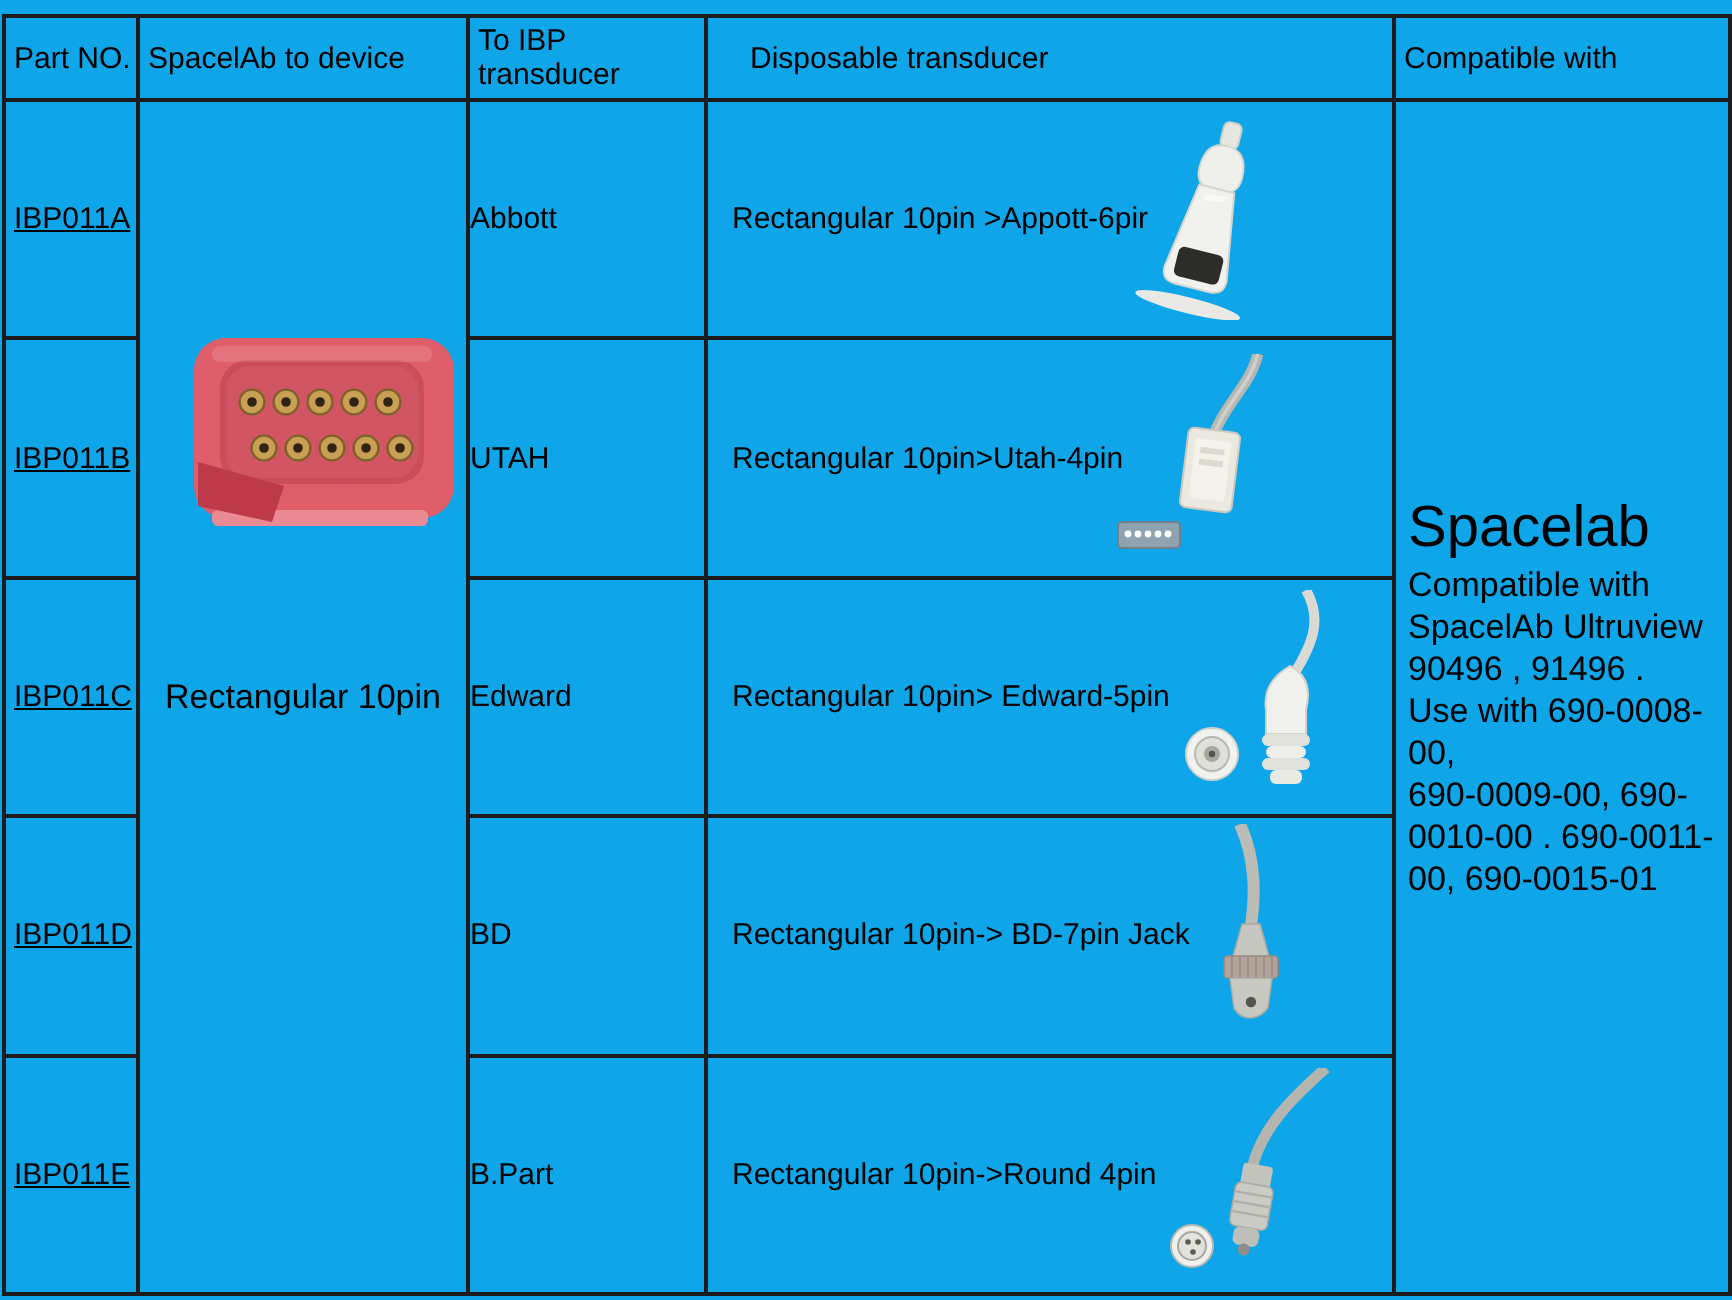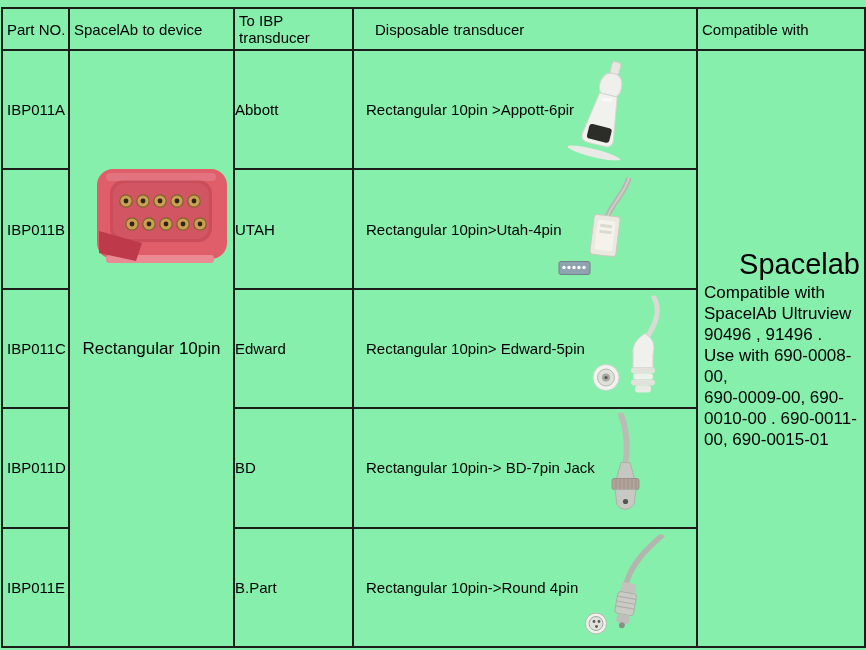--- a/index.html
+++ b/index.html
@@ -1,38 +1,38 @@
 <!DOCTYPE html>
 <html><head>
 <meta charset="utf-8">
 <style>
   html,body{margin:0;padding:0;background:#ffffff;}
-  .page{position:relative;width:866px;height:650px;background:#86efac;overflow:hidden;
+  .page{position:relative;width:866px;height:650px;background:#0ea5e9;overflow:hidden;
         font-family:"Liberation Sans",sans-serif;color:#000;}
   table.spec{position:absolute;top:7px;left:1px;width:863px;height:641px;
              border-collapse:collapse;table-layout:fixed;}
   .spec th,.spec td{border:2px solid #1c1c1c;vertical-align:middle;
              font-size:15px;font-weight:400;color:#000;overflow:hidden;}
   .spec thead tr{height:42px;}
   .spec th{text-align:left;padding:0 2px 0 4px;}
-  td.c-part{padding-left:4px;}
+  td.c-part{padding-left:4px;text-decoration:underline;}
   td.c-trans{padding-left:0;}
   td.c-disp{padding-left:12px;position:relative;}
   td.c-conn{position:relative;padding:0;}
   td.c-compat{padding:0 4px 0 6px;}
   .conn-label{position:absolute;left:0;top:50%;transform:translateY(-50%);
               width:100%;text-align:center;font-size:17px;}
   .conn-img{position:absolute;left:26px;top:116px;}
   .disp-img{position:absolute;top:50%;transform:translateY(-50%);}
   .img-a{right:46px;}
   .img-b{right:48px;}
   .img-c{right:22px;}
   .img-d{right:34px;}
   .img-e{right:20px;}
-  .brand{font-size:29px;line-height:32px;margin:0;font-weight:400;text-align:right;}
+  .brand{font-size:29px;line-height:32px;margin:0;font-weight:400;}
   .compat-details{font-size:17px;line-height:21px;margin:2px 0 0 0;white-space:pre-line;}
 </style>
 </head>
 <body>
 
 <div class="page">
   <table class="spec">
     <colgroup>
       <col style="width:67px">
         <col style="width:165px">

